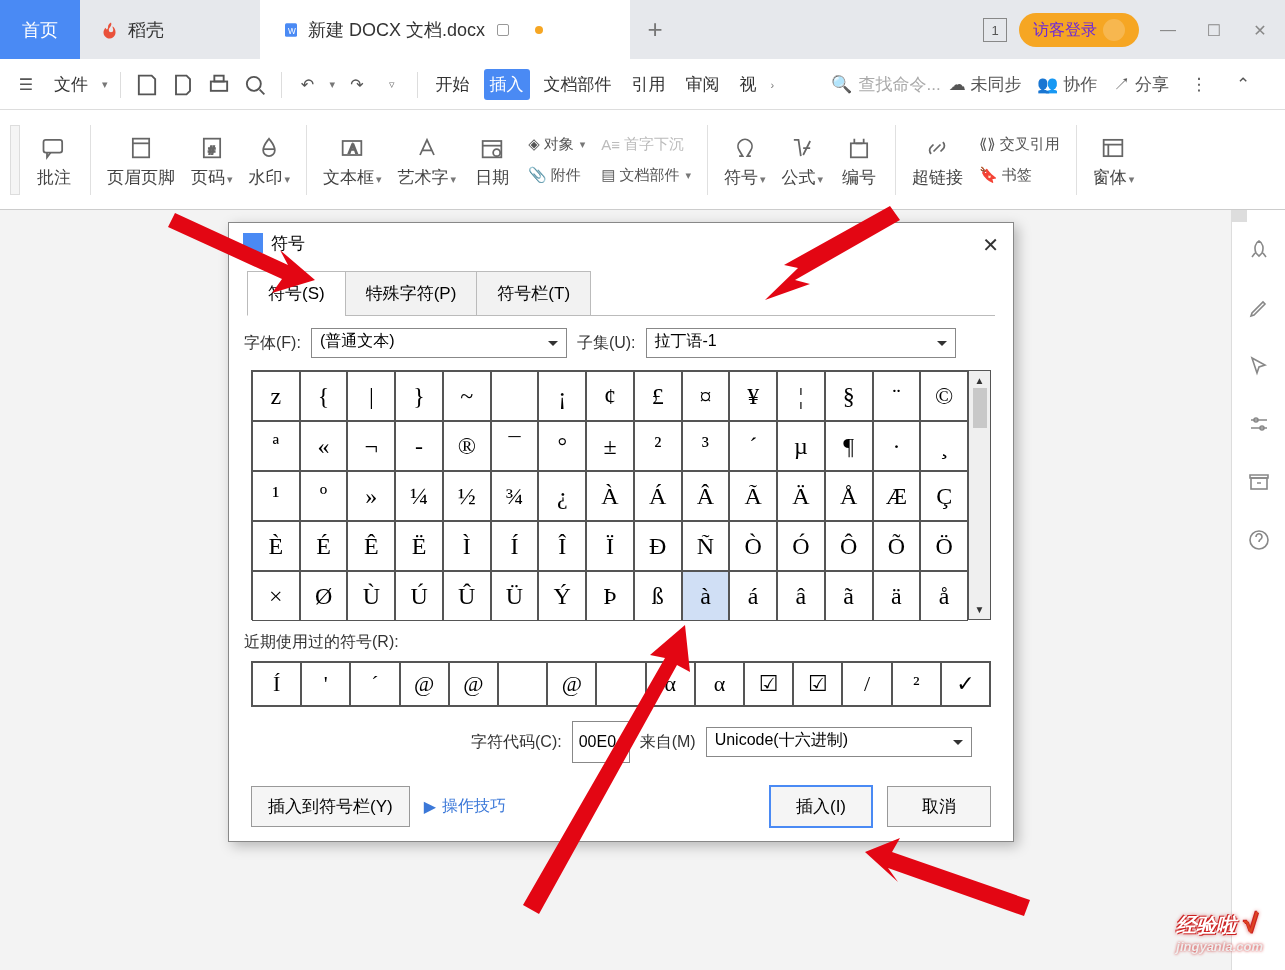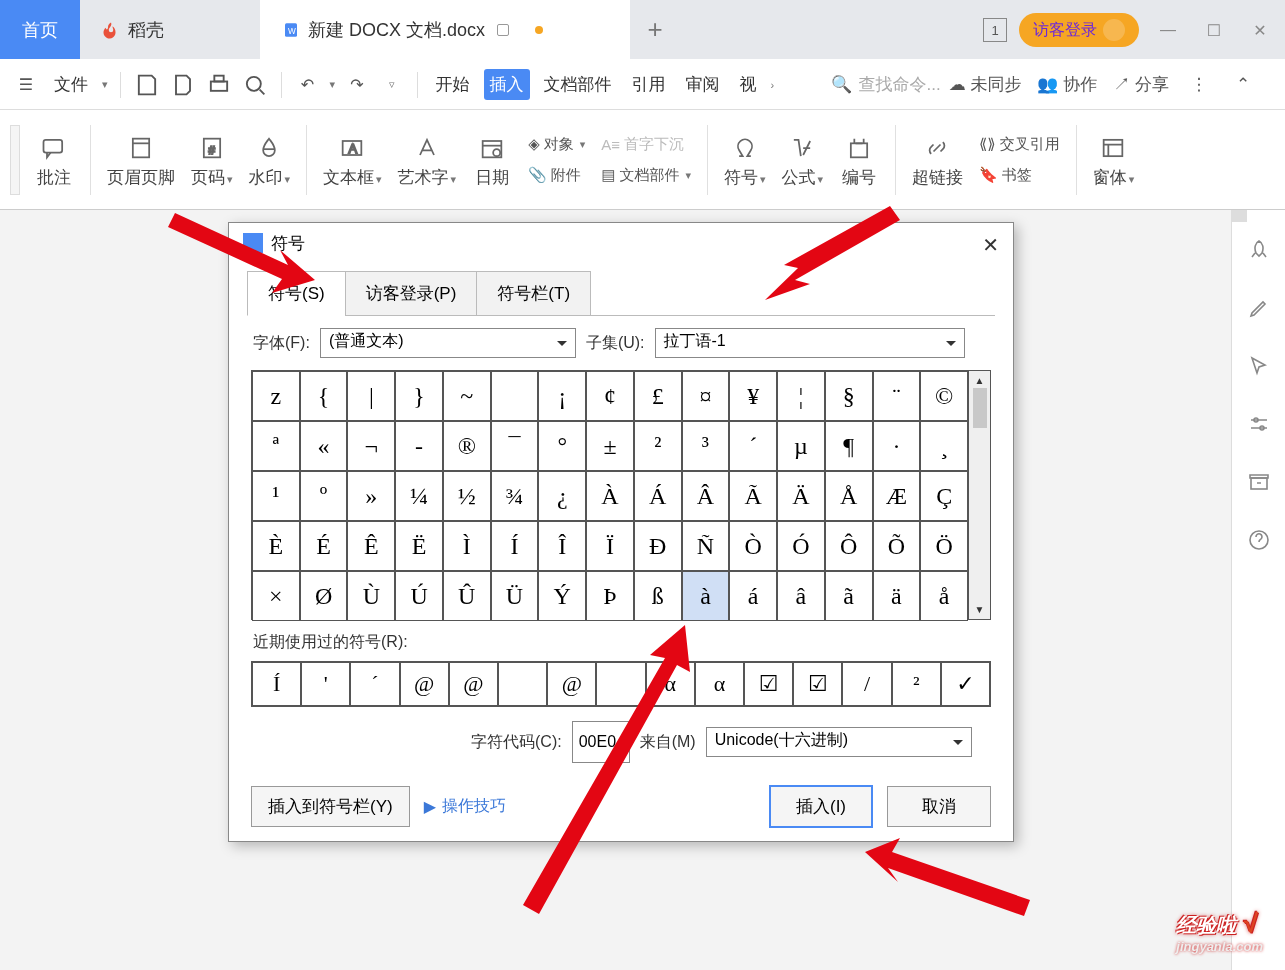--- a/index.html
+++ b/index.html
@@ -33,21 +33,21 @@
   .right-rail{position:absolute;right:0;top:210px;width:54px;bottom:0;background:#fff;border-left:1px solid #ddd;display:flex;flex-direction:column;align-items:center;padding-top:28px;gap:34px;color:#777}
   .right-rail .ri2{width:24px;height:24px;cursor:pointer}
   .modal{position:absolute;left:228px;top:222px;width:786px;height:620px;background:#fff;border:1px solid #888;box-shadow:4px 4px 12px rgba(0,0,0,.25)}
   .m-title{height:40px;display:flex;align-items:center;padding:0 14px;font-size:17px}
   .m-title .wico{width:20px;height:20px;background:#4a8af4;margin-right:8px}
   .m-close{position:absolute;right:14px;top:10px;font-size:20px;cursor:pointer;color:#333}
   .m-tabs{display:flex;padding:0 18px;margin-top:8px}
   .m-tab{padding:10px 20px;border:1px solid #bbb;background:#f2f2f2;font-size:17px;cursor:pointer;margin-right:-1px}
   .m-tab.active{background:#fff;border-bottom:1px solid #fff}
   .m-line{border-top:1px solid #bbb;margin:0 18px;margin-top:-1px}
-  .m-row{display:flex;align-items:center;padding:12px 24px;gap:10px;font-size:16px}
+  .m-row{display:flex;align-items:center;padding:12px 15px;gap:10px;font-size:16px}
   .m-label{color:#333}
   .m-select{border:1px solid #888;height:30px;padding:2px 8px;font-size:16px;background:#fff;flex:0 0 auto;position:relative}
   .m-select::after{content:"";position:absolute;right:8px;top:12px;border:5px solid transparent;border-top-color:#333}
   .grid-wrap{margin:0 22px;border:1px solid #555;height:250px;display:flex}
   .sym-grid{display:grid;grid-template-columns:repeat(15,1fr);grid-auto-rows:50px;flex:1}
   .sym-cell{border:1px solid #555;display:flex;align-items:center;justify-content:center;font-size:24px;cursor:pointer;background:#fff;font-family:'Times New Roman',serif}
   .sym-cell.sel{background:#d0dff5}
   .scrollcol{width:22px;background:#efefef;border-left:1px solid #555;display:flex;flex-direction:column;justify-content:space-between;align-items:center;padding:4px 0}
   .scrollcol .up,.scrollcol .dn{font-size:10px;color:#333;cursor:pointer}
   .scrollcol .thumb{background:#c8c8c8;width:14px;height:40px;margin-top:2px}
@@ -314,21 +314,21 @@
 </div>
 
 <div class="modal">
   <div class="m-title">
     <span class="wico"></span>
     <span>符号</span>
     <span class="m-close">✕</span>
   </div>
   <div class="m-tabs">
     <div class="m-tab active">符号(S)</div>
-    <div class="m-tab">访客登录(P)</div>
+    <div class="m-tab">特殊字符(P)</div>
     <div class="m-tab">符号栏(T)</div>
   </div>
   <div class="m-line"></div>
   <div class="m-row">
     <span class="m-label">字体(F):</span>
     <div class="m-select" style="width:256px"><span>(普通文本)</span></div>
     <span class="m-label">子集(U):</span>
     <div class="m-select" style="width:310px"><span>拉丁语-1</span></div>
   </div>
   <div class="grid-wrap">

